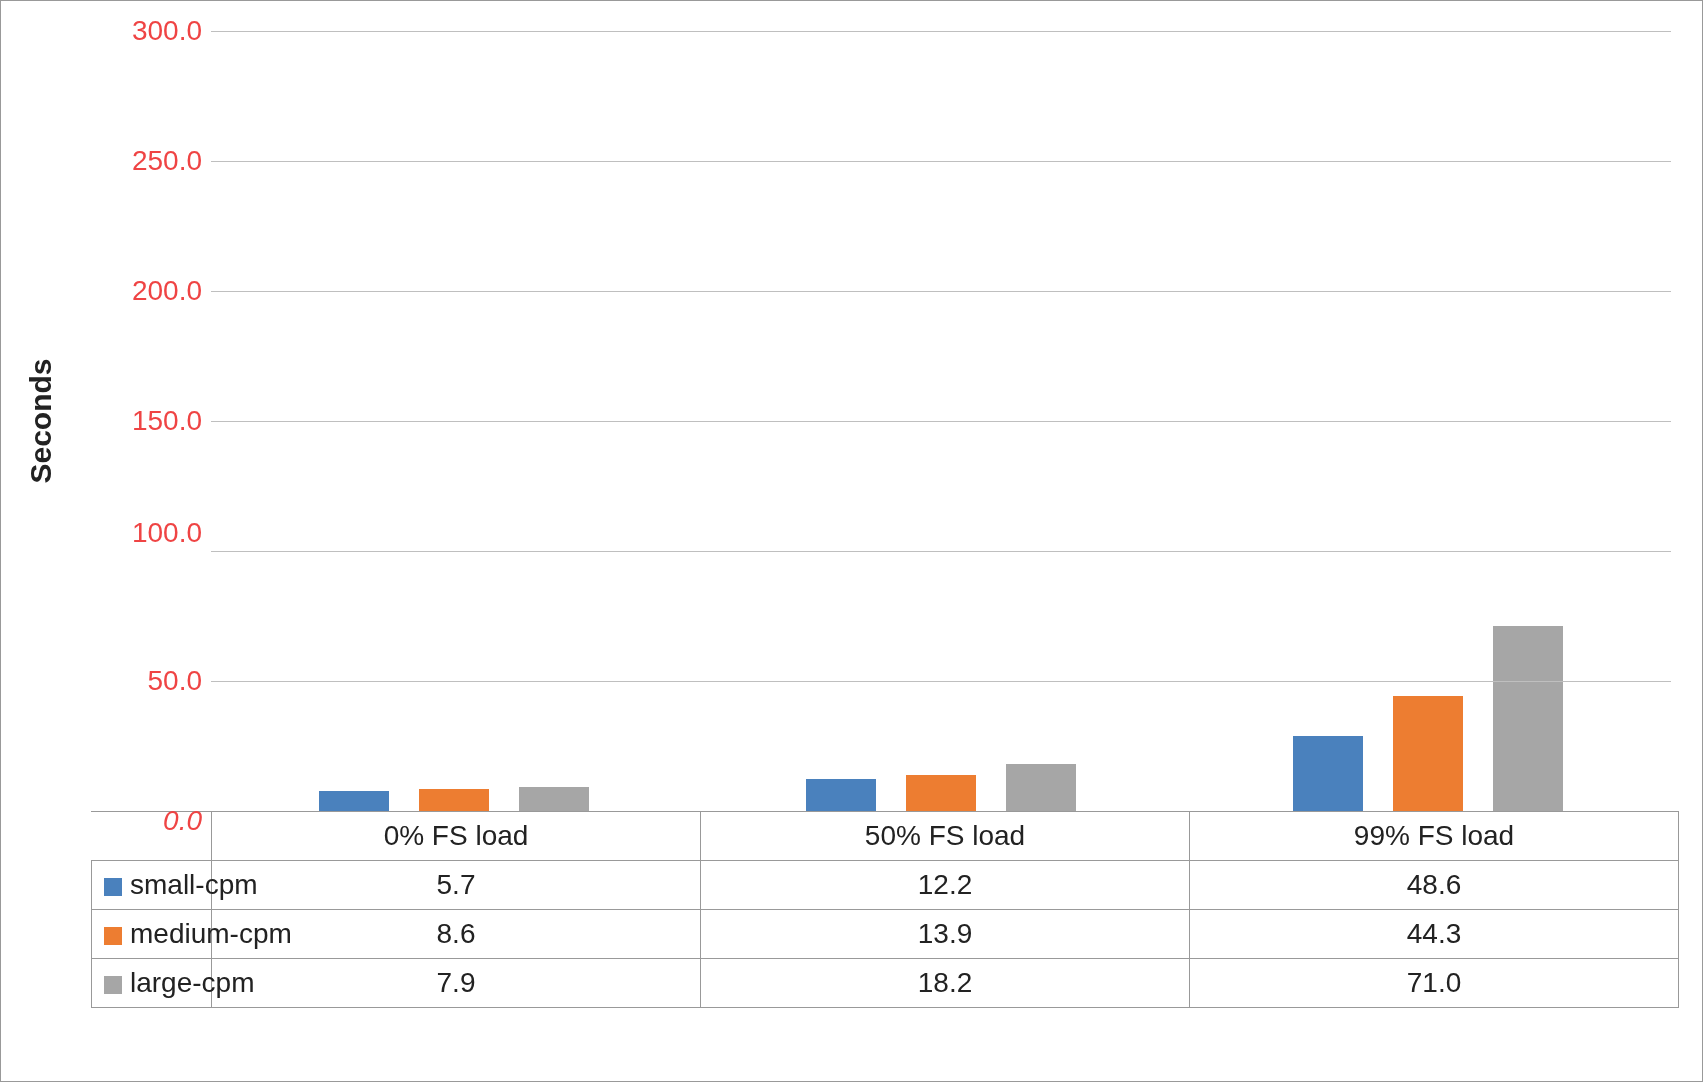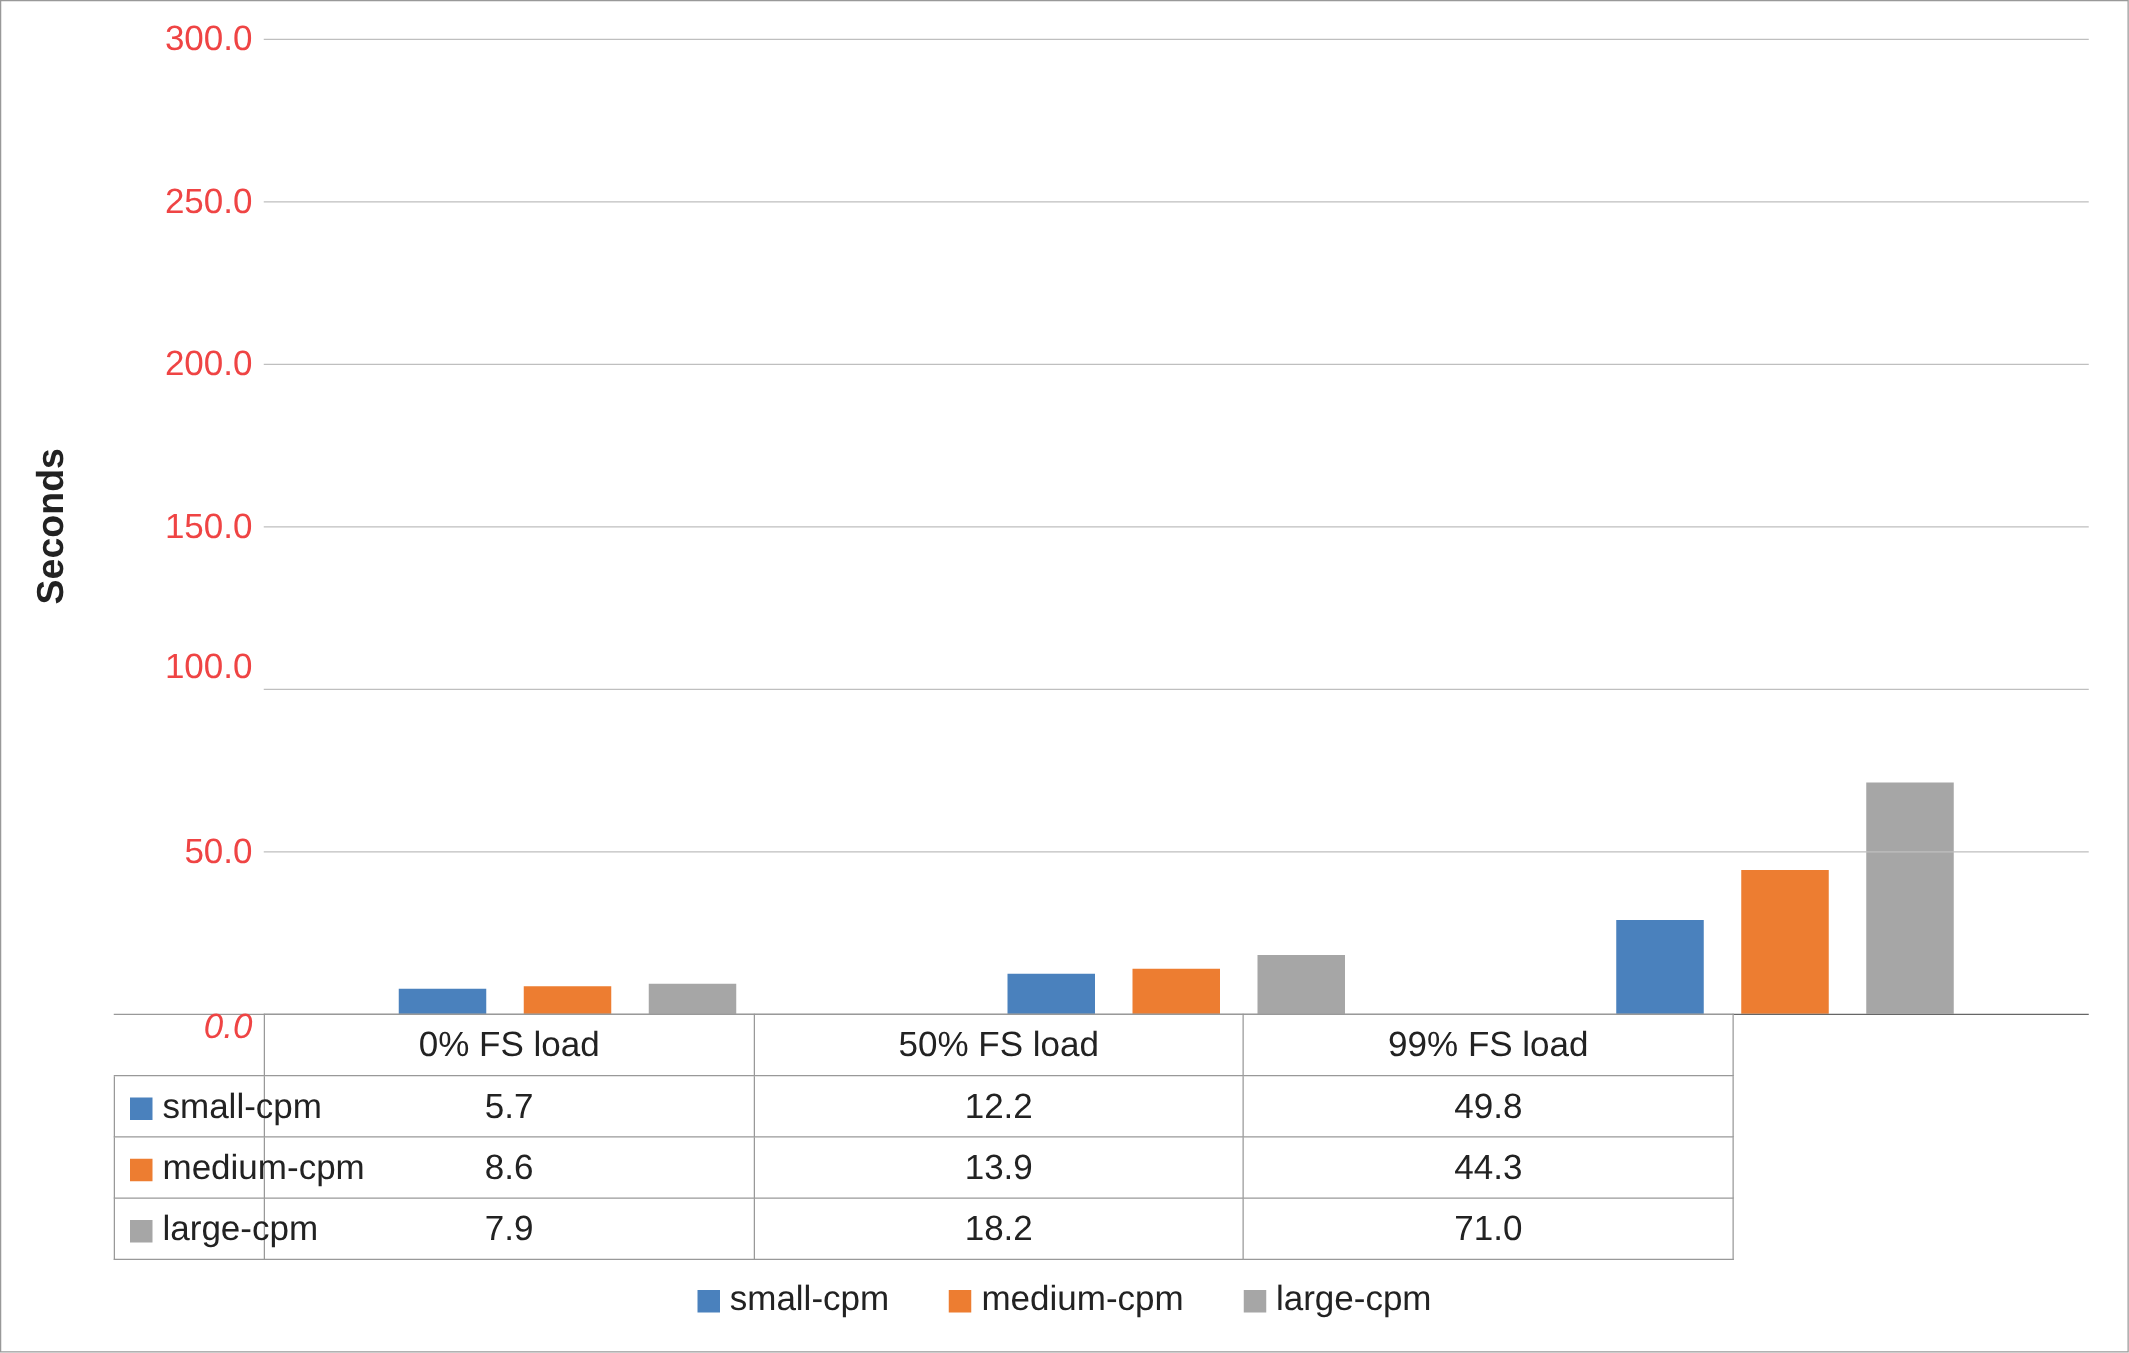--- a/index.html
+++ b/index.html
@@ -64,21 +64,21 @@
     position: absolute;
     bottom: 0;
   }
   .c-small  { background: #4a81bd; }
   .c-medium { background: #ed7d31; }
   .c-large  { background: #a6a6a6; }
   .data-table {
     position: absolute;
     left: 90px;
     top: 810px;
-    width: 1296px;
+    width: 1588px;
     border-collapse: collapse;
     table-layout: fixed;
   }
   .data-table td, .data-table th {
     border: 1px solid #999;
     padding: 8px 10px;
     font-size: 28px;
     color: #222;
     height: 48px;
     text-align: center;
@@ -164,52 +164,41 @@
       <td>0% FS load</td>
       <td>50% FS load</td>
       <td>99% FS load</td>
     </tr>
     <tr>
       <th class="rowhead">
         <span class="swatch c-small"></span><span>small-cpm</span>
       </th>
       <td>5.7</td>
       <td>12.2</td>
-      <td>49.8</td>
+      <td>48.6</td>
     </tr>
     <tr>
       <th class="rowhead">
         <span class="swatch c-medium"></span><span>medium-cpm</span>
       </th>
       <td>8.6</td>
       <td>13.9</td>
       <td>44.3</td>
     </tr>
     <tr>
       <th class="rowhead">
         <span class="swatch c-large"></span><span>large-cpm</span>
       </th>
       <td>7.9</td>
       <td>18.2</td>
       <td>71.0</td>
     </tr>
   </tbody>
     </table>
 
-  <div class="legend">
-    <span class="legend-item">
-      <span class="swatch c-small"></span><span>small-cpm</span>
-    </span>
-    <span class="legend-item">
-      <span class="swatch c-medium"></span><span>medium-cpm</span>
-    </span>
-    <span class="legend-item">
-      <span class="swatch c-large"></span><span>large-cpm</span>
-    </span>
-  </div>
 
 <div class="y-tick-label" style="top: 820px; font-style: italic;">0.0</div>
     <div class="y-tick-label" style="top: 680px;">50.0</div>
     <div class="y-tick-label" style="top: 532px;">100.0</div>
     <div class="y-tick-label" style="top: 420px;">150.0</div>
     <div class="y-tick-label" style="top: 290px; text-align: right;">200.0</div>
     <div class="y-tick-label" style="top: 160px;">250.0</div>
     <div class="y-tick-label" style="top: 30px;">300.0</div>
   </div>
 

